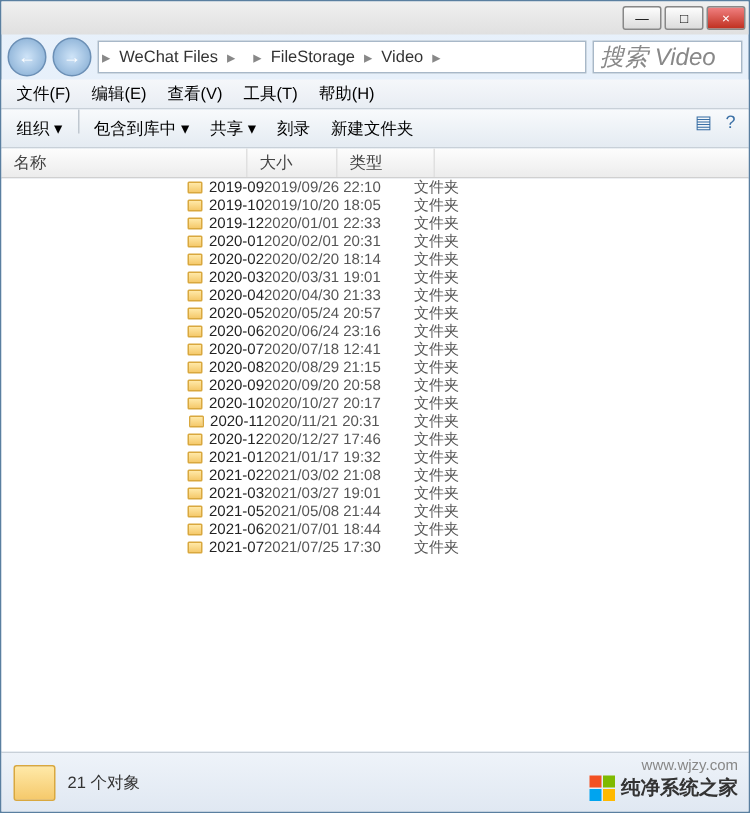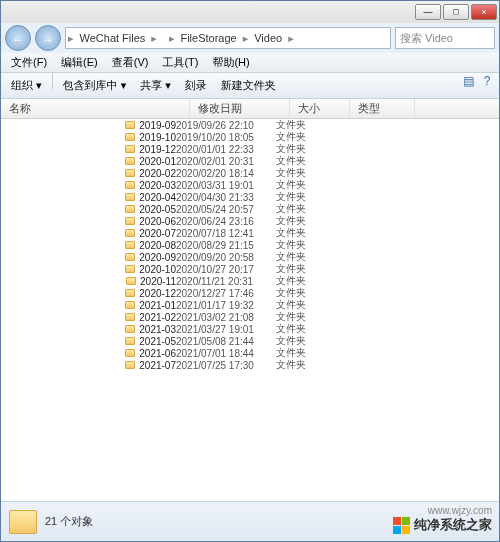--- a/index.html
+++ b/index.html
@@ -6,31 +6,31 @@
   body { width: 500px; height: 542px; background: #fff; position: relative; overflow: hidden; }
   .window { width: 500px; height: 542px; border: 1px solid #5a7fa0; background: linear-gradient(#e8f1fb,#dce8f5); display: flex; flex-direction: column; }
   .titlebar { height: 22px; background: linear-gradient(#f0f0f0,#e0e0e0); display: flex; align-items: center; justify-content: flex-end; padding: 0 2px; gap: 2px; }
   .tb-btn { width: 26px; height: 16px; border: 1px solid #888; border-radius: 2px; display: flex; align-items: center; justify-content: center; font-size: 9px; background: linear-gradient(#fdfdfd,#dcdcdc); }
   .tb-close { background: linear-gradient(#f08080,#c03020); color: #fff; }
   .navbar { height: 30px; display: flex; align-items: center; padding: 2px 4px; gap: 4px; }
   .nav-btn { width: 26px; height: 26px; border-radius: 50%; background: radial-gradient(#cfe4f8,#7fa8d0); border: 1px solid #6b8fb5; display: flex; align-items: center; justify-content: center; color: #fff; font-size: 12px; }
   .breadcrumb { flex: 1; height: 22px; background: #fff; border: 1px solid #a8b8c8; display: flex; align-items: center; font-size: 11px; color: #333; overflow: hidden; }
   .bc-part { padding: 0 4px; white-space: nowrap; }
   .bc-sep { color: #888; padding: 0 2px; }
-  .searchbox { width: 100px; height: 22px; background: #fff; border: 1px solid #a8b8c8; display: flex; align-items: center; font-size: 11px; color: #888; padding: 0 4px; }
+  .searchbox { width: 100px; height: 22px; background: #fff; border: 1px solid #a8b8c8; display: flex; align-items: center; font-size: 16px; color: #888; padding: 0 4px; font-style: italic; }
   .menubar { height: 20px; background: linear-gradient(#f5f7fa,#e8edf3); display: flex; align-items: center; font-size: 11px; padding: 0 4px; gap: 2px; border-bottom: 1px solid #c8d0d8; }
   .menu-item { padding: 2px 6px; }
   .toolbar { height: 26px; background: linear-gradient(#f8fafc,#e4ebf2); display: flex; font-size: 11px; padding: 0 4px; gap: 2px; border-bottom: 1px solid #c8d0d8; }
   .tool-item { padding: 2px 6px; display: flex; align-items: center; gap: 2px; }
   .tool-sep { width: 1px; height: 16px; background: #c0c8d0; margin: 0 2px; }
   .tool-spacer { flex: 1; }
   .tool-icon { width: 16px; height: 16px; display: flex; align-items: center; justify-content: center; color: #3a6fa5; font-size: 12px; }
   .columns { height: 20px; background: linear-gradient(#fdfdfd,#ececec); display: flex; font-size: 11px; color: #444; border-bottom: 1px solid #d0d0d0; }
   .col { padding: 2px 8px; border-right: 1px solid #e0e0e0; display: flex; align-items: center; }
-  .col-name { width: 189px; }
+  .col-name { width: 164px; }
   .col-date { width: 100px; }
   .col-type { width: 65px; }
   .col-size { width: 60px; }
   .listarea { flex: 1; background: #fff; overflow: hidden; position: relative; }
   .rows { }
   .row { display: flex; align-items: center; height: 12px; font-size: 10px; color: #222; }
   .cell-name { width: 175px; display: flex; align-items: center; gap: 4px; padding-left: 16px; justify-content: flex-end; }
   .folder-icon { width: 10px; height: 8px; background: linear-gradient(#ffe9a8,#f5c96b); border: 1px solid #d9a83e; border-radius: 1px; flex-shrink: 0; }
   .cell-date { width: 100px; color: #555; }
   .cell-type { width: 65px; color: #555; }
@@ -86,21 +86,20 @@
     <span class="tool-item">共享 ▾</span>
     <span class="tool-item">刻录</span>
     <span class="tool-item">新建文件夹</span>
     <span class="tool-spacer"></span>
     <span class="tool-icon">▤</span>
     <span class="tool-icon">?</span>
   </div>
 
   <div class="columns">
     <div class="col col-name">名称</div>
-    <div class="col col-date">修改日期</div>
     <div class="col col-size">大小</div>
     <div class="col col-type">类型</div>
   </div>
 
   <div class="listarea">
     <div class="rows" id="rows">
         <div class="row">
           <div class="cell-name">
             <span class="folder-icon"></span>
             <span>2019-09</span>

